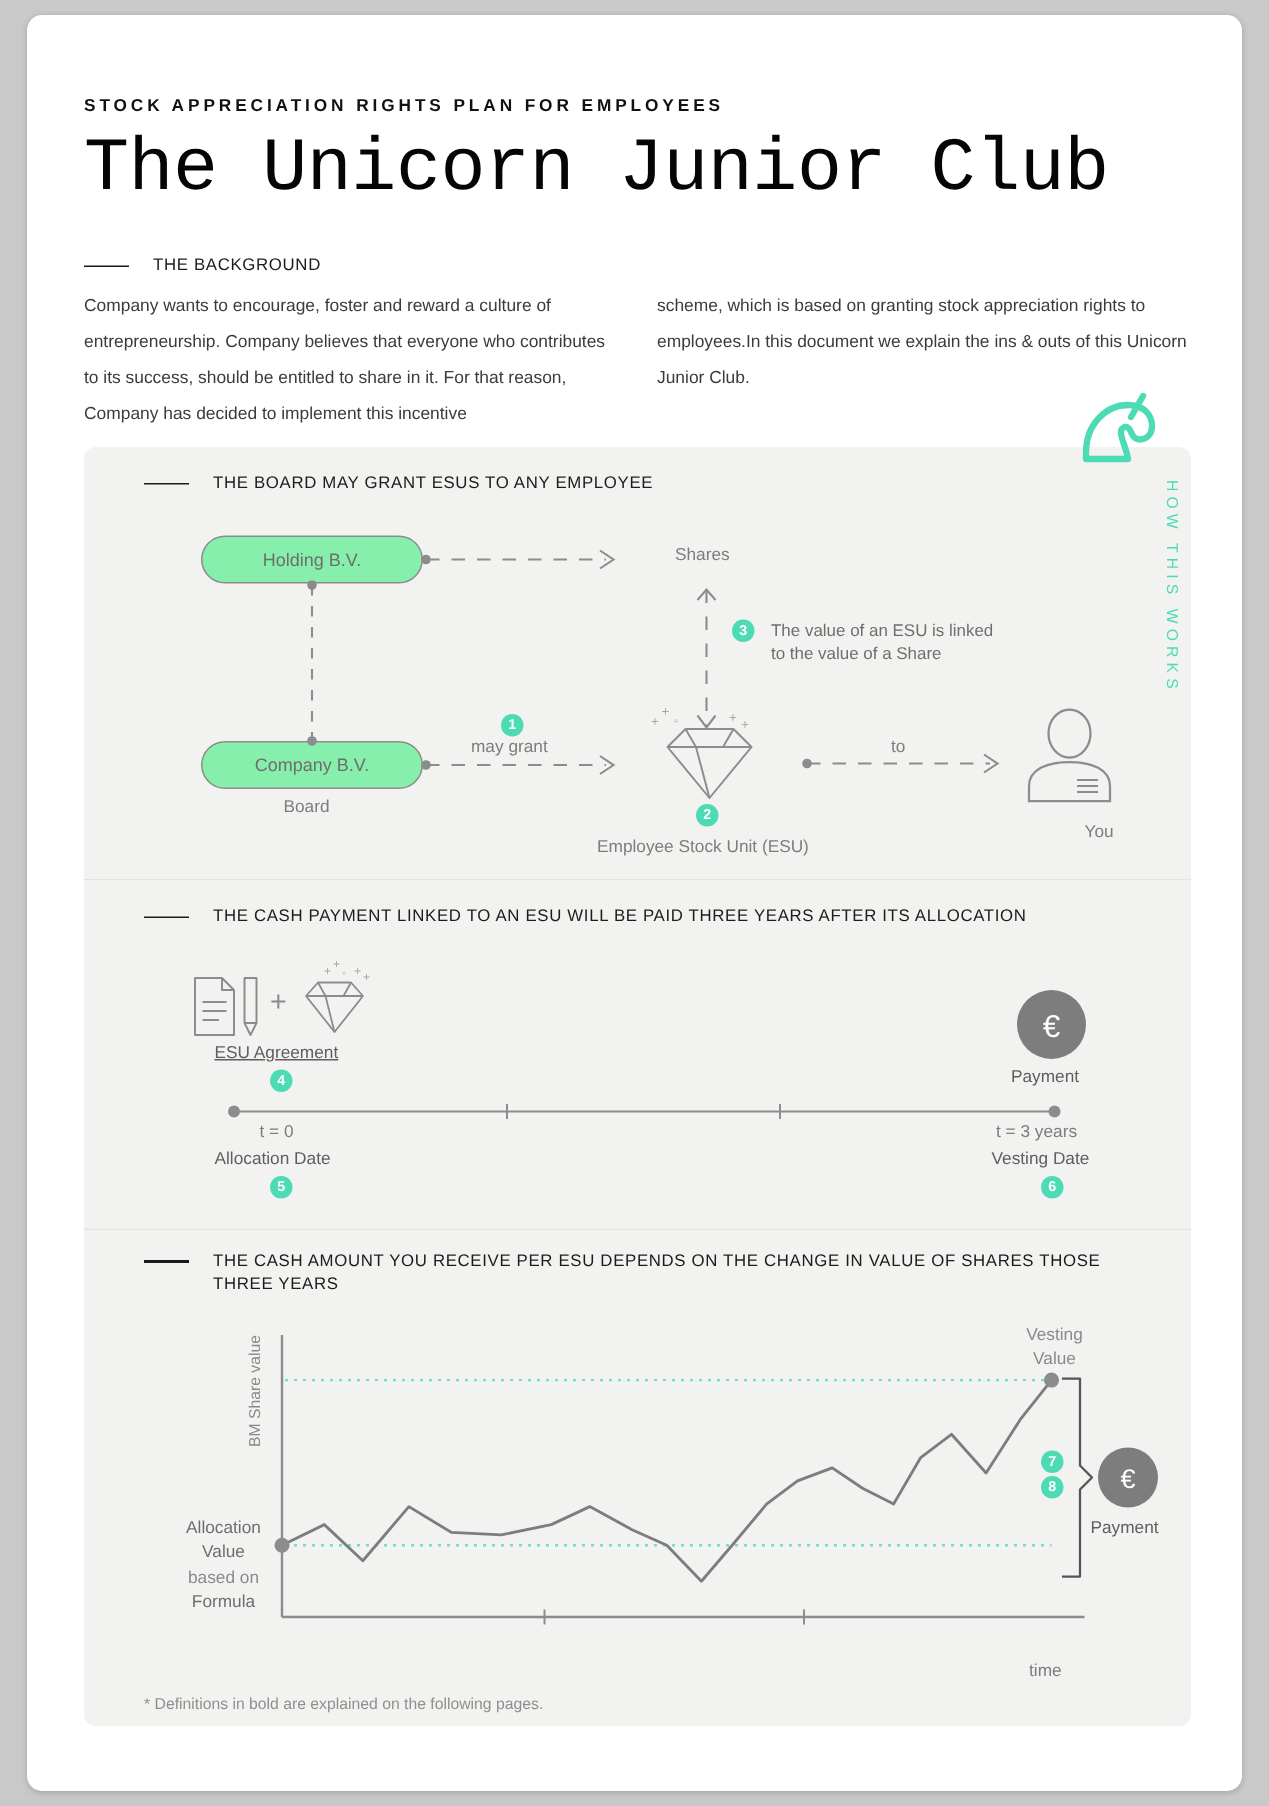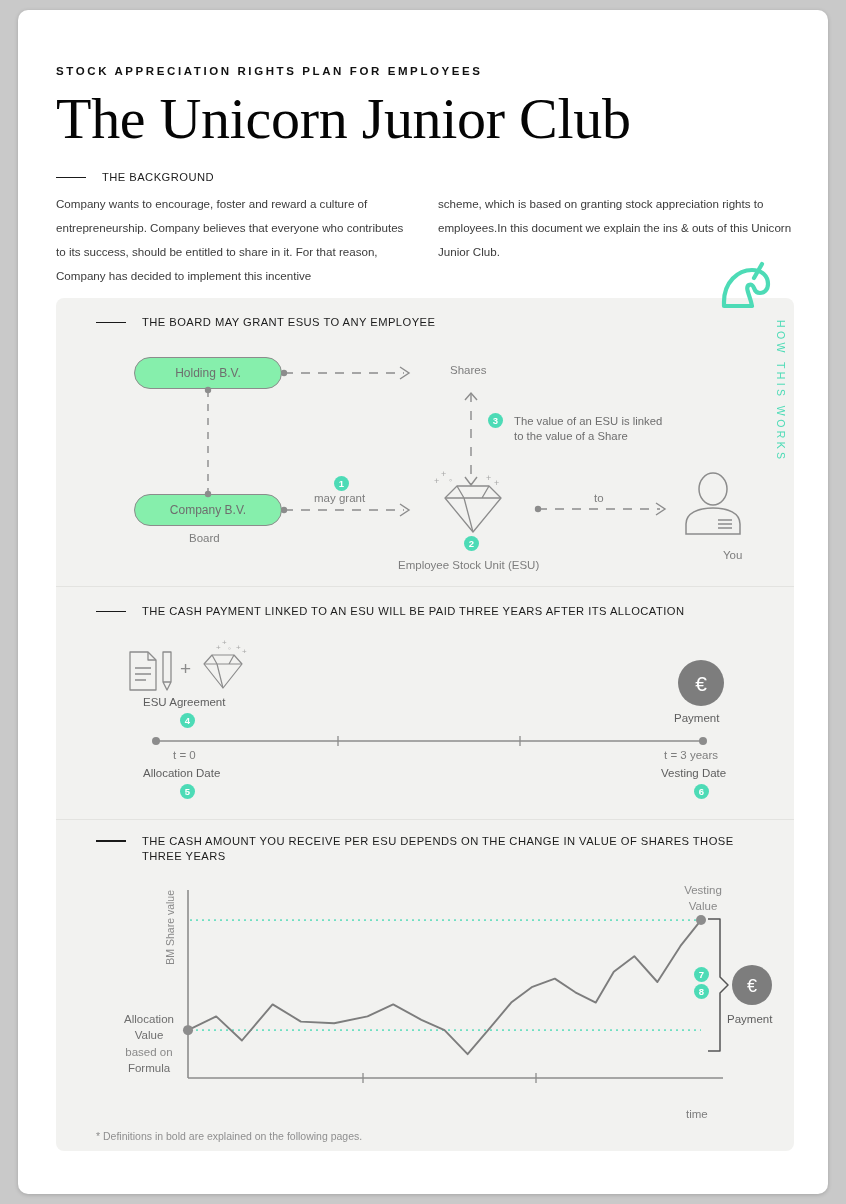--- a/index.html
+++ b/index.html
@@ -20,22 +20,22 @@
   }
 
   
   .kicker {
     position: absolute; left: 38px; top: 55px;
     font-size: 11.5px; font-weight: bold; letter-spacing: 2.6px;
     color: #111; white-space: nowrap;
   }
   .title {
     position: absolute; left: 38px; top: 75px;
-    font-family: Liberation Serif, serif;
-    font-size: 58px; color: #050505; letter-spacing: -0.3px;
+    font-family: Liberation Mono, monospace;
+    font-size: 50px; color: #050505; letter-spacing: -0.3px;
     white-space: nowrap;
   }
   .sec-head { position: absolute; display: flex; align-items: center; }
   .sec-rule { width: 30px; height: 1.6px; background: #1a1a1a; flex: none; }
   .sec-text {
     margin-left: 16px; font-size: 11.2px; letter-spacing: 0.45px;
     color: #1c1c1c; line-height: 1.35;
   }
   #bg-head { left: 38px; top: 160px; }
 
@@ -203,21 +203,21 @@
       <path d="M8 22 L46 22 M16 13 L21 22 L27 46 M38 13 L33 22"></path>
     </g>
     <g fill="#a8a8a8" font-size="8">
       <text x="20" y="8">+</text>
         <text x="26" y="3">+</text>
         <text x="32" y="9">◦</text>
       <text x="40" y="8">+</text>
         <text x="46" y="12">+</text>
     </g>
   </svg>
-  <div class="lbl dark" style="left:125px; top:686px;">ESU Agreement</div>
+  <div class="lbl dark" style="left:125px; top:686px;text-decoration:underline;">ESU Agreement</div>
   <div class="badge" style="left:162px; top:703px;">4</div>
 
   <svg style="position:absolute; left:660px; top:650px;" width="46" height="46">
     <circle cx="23" cy="23" r="23" fill="#7d7d7d"></circle>
     <text x="23" y="31" text-anchor="middle" fill="#fff" font-size="21" font-family="Liberation Sans, sans-serif">€</text>
   </svg>
   <div class="lbl dark" style="left:656px; top:702px;">Payment</div>
 
   <svg style="position:absolute; left:130px; top:724px;" width="566" height="14">
     <line x1="8" y1="7" x2="555" y2="7" stroke="#8c8c8c" stroke-width="1.4"></line>

